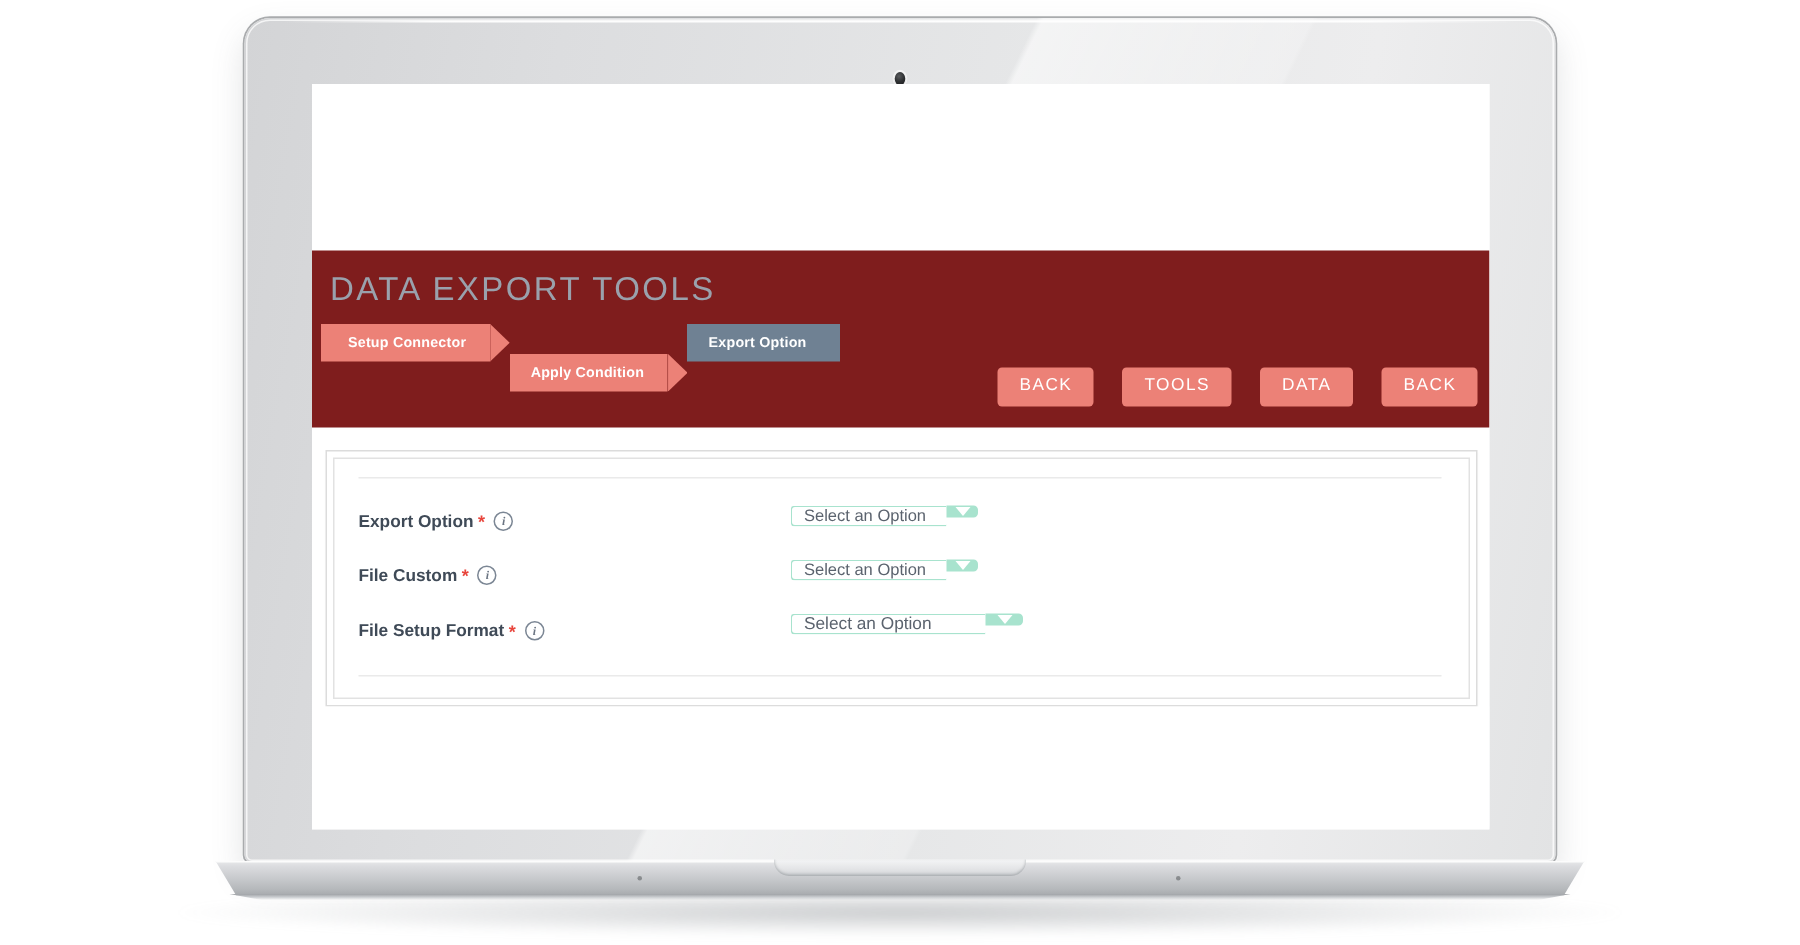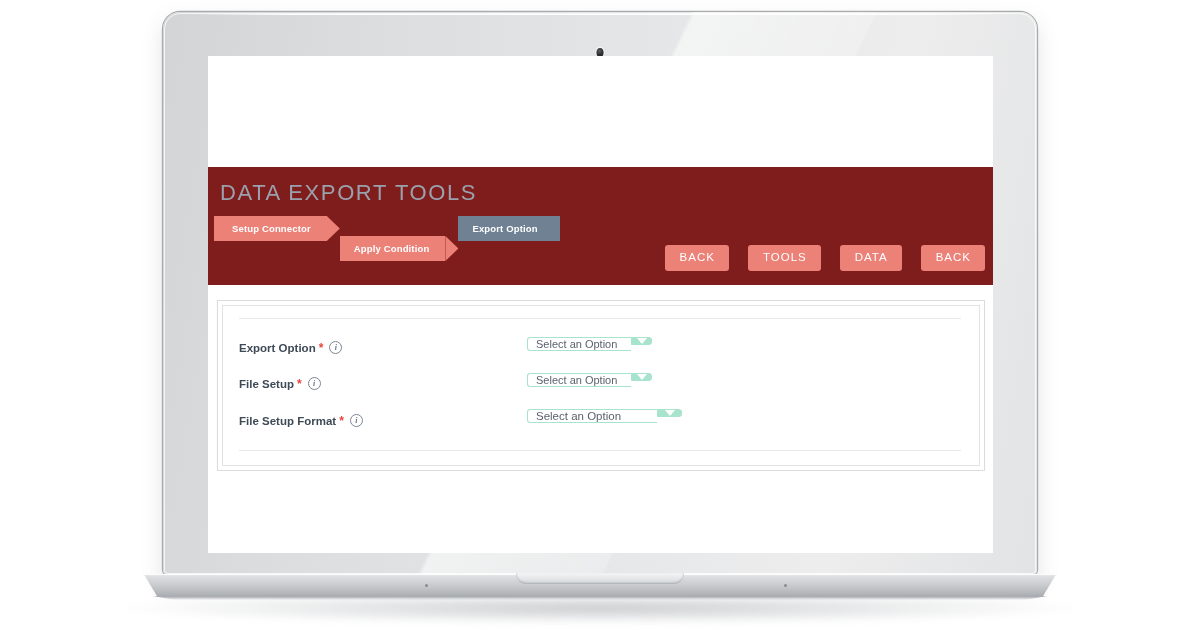--- a/index.html
+++ b/index.html
@@ -392,21 +392,21 @@
               <div class="select-wrap">
                 <div class="select-box">Select an Option</div>
                 <div class="select-arrow">
                     <span class="caret"></span>
                   </div>
               </div>
             </div>
 
             <div class="form-row w-sm">
               <div class="field-label">
-                <span>File Setup</span>
+                <span>File Custom</span>
                   <span class="req">*</span>
                 <span class="info-icon">i</span>
               </div>
               <div class="select-wrap">
                 <div class="select-box">Select an Option</div>
                 <div class="select-arrow">
                     <span class="caret"></span>
                   </div>
               </div>
             </div>

